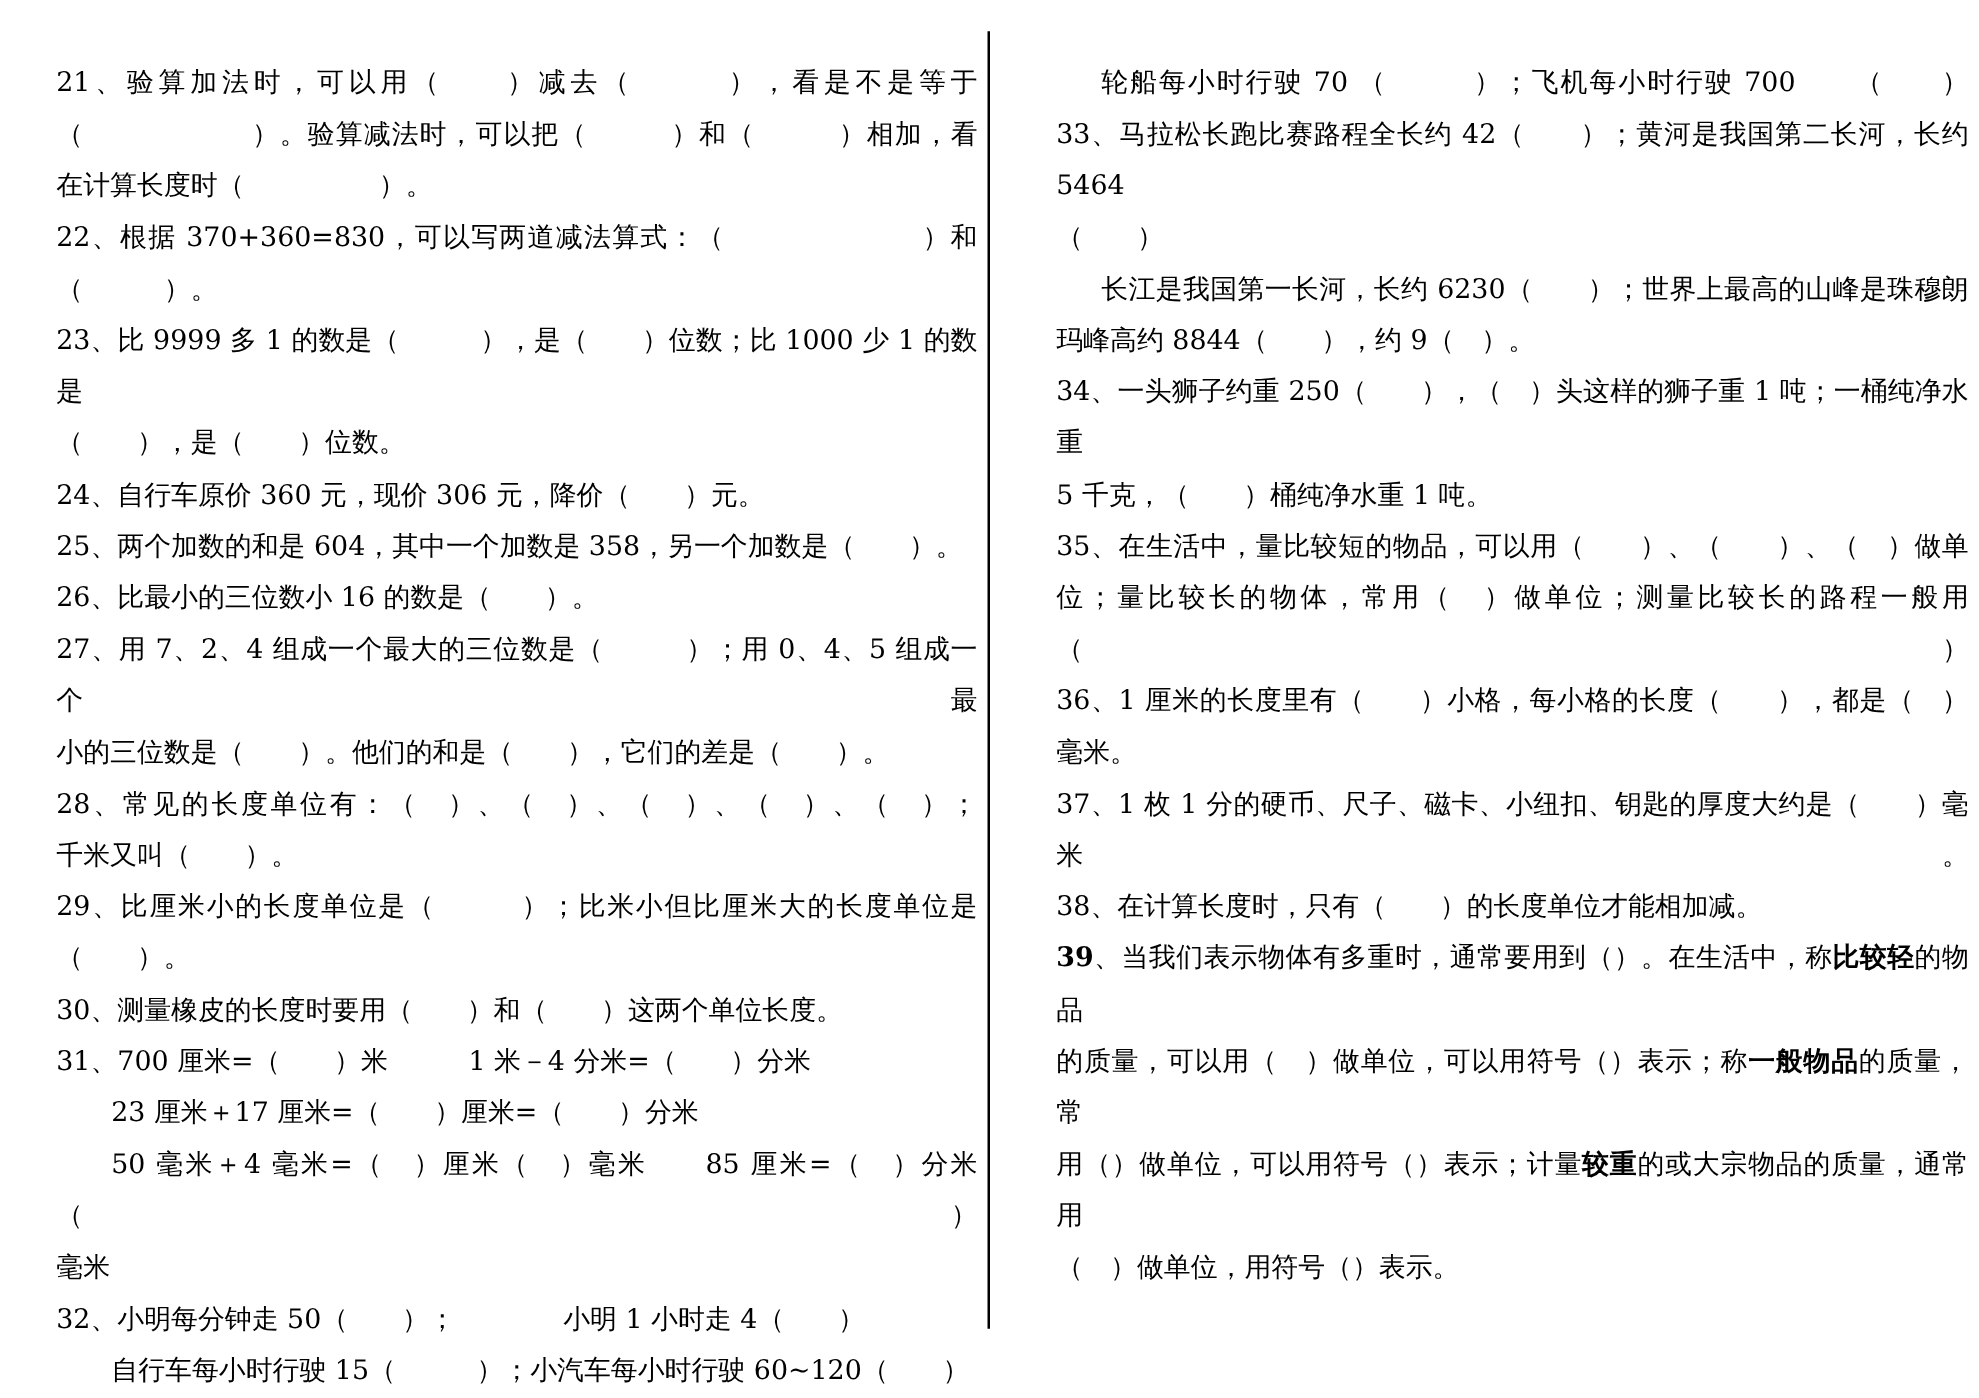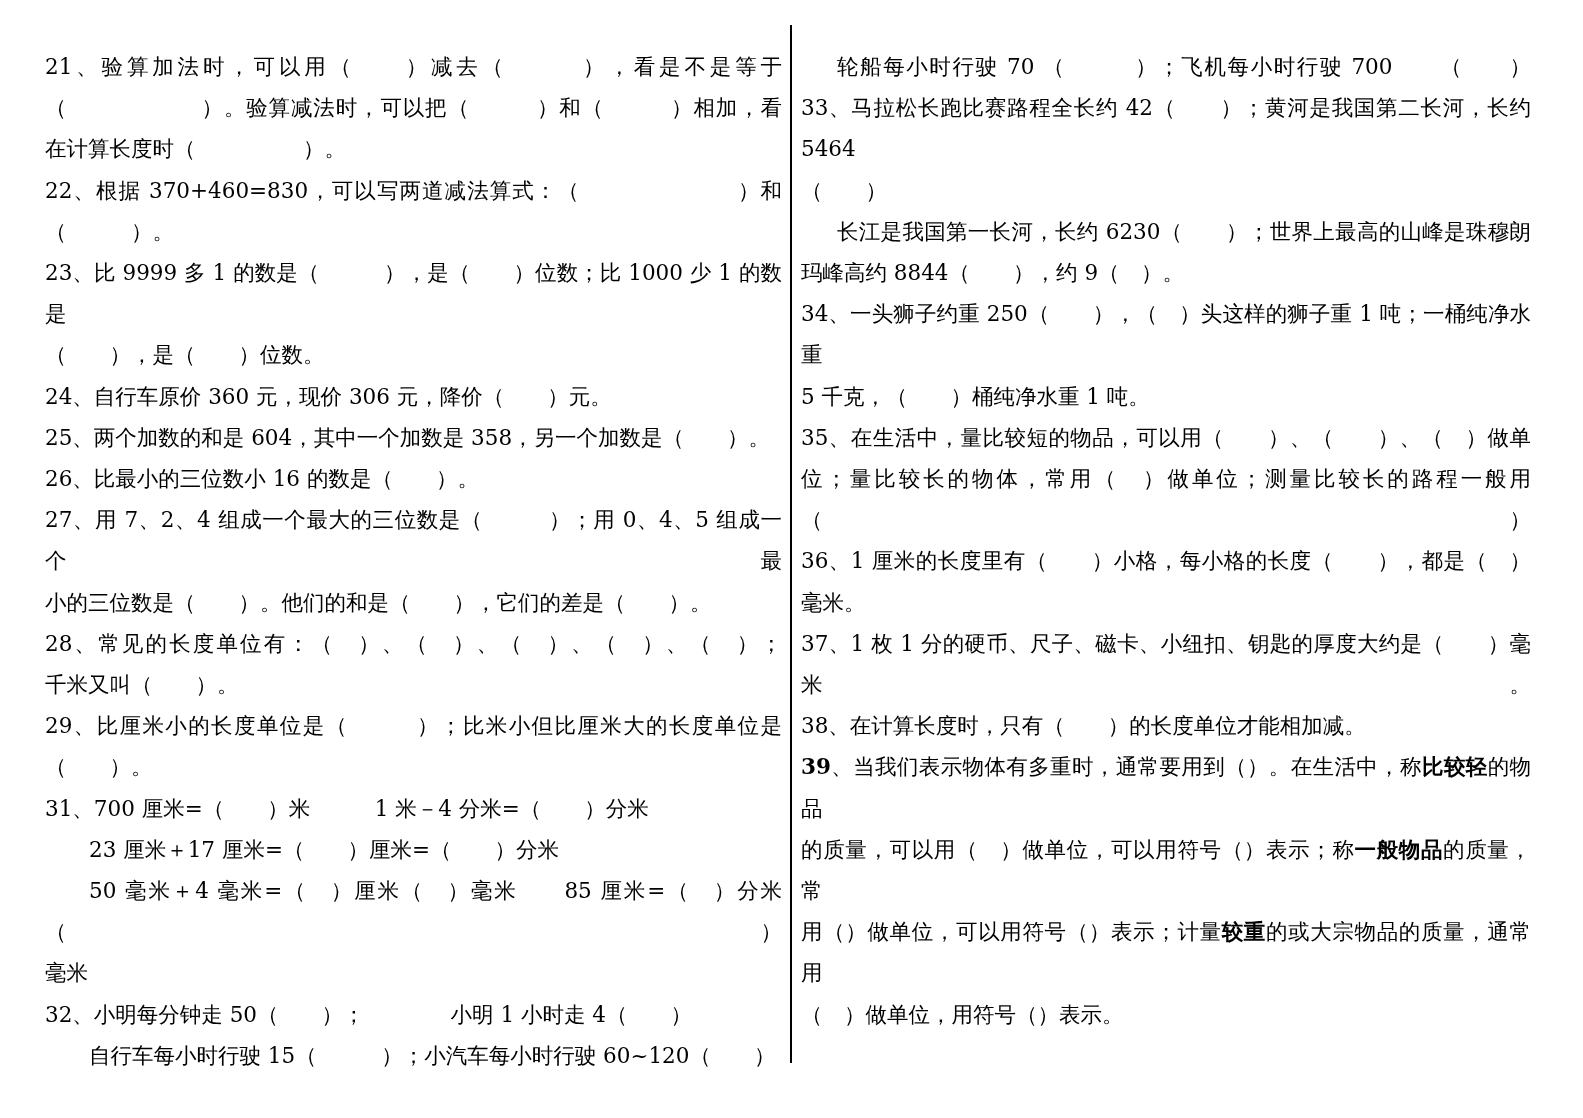--- a/index.html
+++ b/index.html
@@ -21,21 +21,21 @@
     background: #ffffff;
     text-decoration: underline;
   }
   .col {
     position: absolute;
     top: 46px;
     font-size: 21.5px;
     line-height: 41.2px;
   }
   .col-left  { left: 45px;  width: 737px; }
-  .col-right { left: 801px; width: 730px; }
+  .col-right { left: 845px; width: 730px; }
   .divider {
     position: absolute;
     left: 790px;
     top: 25px;
     width: 2px;
     height: 1038px;
     background: #000000;
   }
   .line {
     white-space: nowrap;
@@ -57,33 +57,34 @@
   .b { font-weight: 700; }
 </style>
 </head>
 <body style="background: rgb(255, 255, 255); color: rgb(0, 0, 0);">
 
 <div class="page">
   <div class="col col-left" id="col-left">
       <div class="line j"><span>21、验算加法时，可以用（　　）减去（　　　），看是不是等于</span></div>
       <div class="line j"><span>（　　　　　　）。验算减法时，可以把（　　　）和（　　　）相加，看</span></div>
       <div class="line"><span>在计算长度时（　　　　　）。</span></div>
-      <div class="line j"><span>22、根据 370+460=830，可以写两道减法算式：（　　　　　　　）和</span></div>
+      <div class="line j"><span>22、根据 370+360=830，可以写两道减法算式：（　　　　　　　）和</span></div>
       <div class="line"><span>（　　　）。</span></div>
       <div class="line j"><span>23、比 9999 多 1 的数是（　　　），是（　　）位数；比 1000 少 1 的数是</span></div>
       <div class="line"><span>（　　），是（　　）位数。</span></div>
       <div class="line"><span>24、自行车原价 360 元，现价 306 元，降价（　　）元。</span></div>
       <div class="line"><span>25、两个加数的和是 604，其中一个加数是 358，另一个加数是（　　）。</span></div>
       <div class="line"><span>26、比最小的三位数小 16 的数是（　　）。</span></div>
       <div class="line j"><span>27、用 7、2、4 组成一个最大的三位数是（　　　）；用 0、4、5 组成一个最</span></div>
       <div class="line"><span>小的三位数是（　　）。他们的和是（　　），它们的差是（　　）。</span></div>
       <div class="line j"><span>28、常见的长度单位有：（　）、（　）、（　）、（　）、（　）；</span></div>
       <div class="line"><span>千米又叫（　　）。</span></div>
       <div class="line j"><span>29、比厘米小的长度单位是（　　　）；比米小但比厘米大的长度单位是</span></div>
       <div class="line"><span>（　　）。</span></div>
+      <div class="line"><span>30、测量橡皮的长度时要用（　　）和（　　）这两个单位长度。</span></div>
       <div class="line"><span>31、700 厘米=（　　）米　　　1 米－4 分米=（　　）分米</span></div>
       <div class="line ind"><span>23 厘米＋17 厘米=（　　）厘米=（　　）分米</span></div>
       <div class="line j ind"><span>50 毫米＋4 毫米=（　）厘米（　）毫米　　85 厘米=（　）分米（　）</span></div>
       <div class="line"><span>毫米</span></div>
       <div class="line"><span>32、小明每分钟走 50（　　）；　　　　小明 1 小时走 4（　　）</span></div>
       <div class="line ind"><span>自行车每小时行驶 15（　　　）；小汽车每小时行驶 60~120（　　）</span></div>
       <div class="line ind"></div>
     </div>
   <div class="divider" id="divider" style="background: rgb(0, 0, 0);"></div>
   <div class="col col-right" id="col-right">

